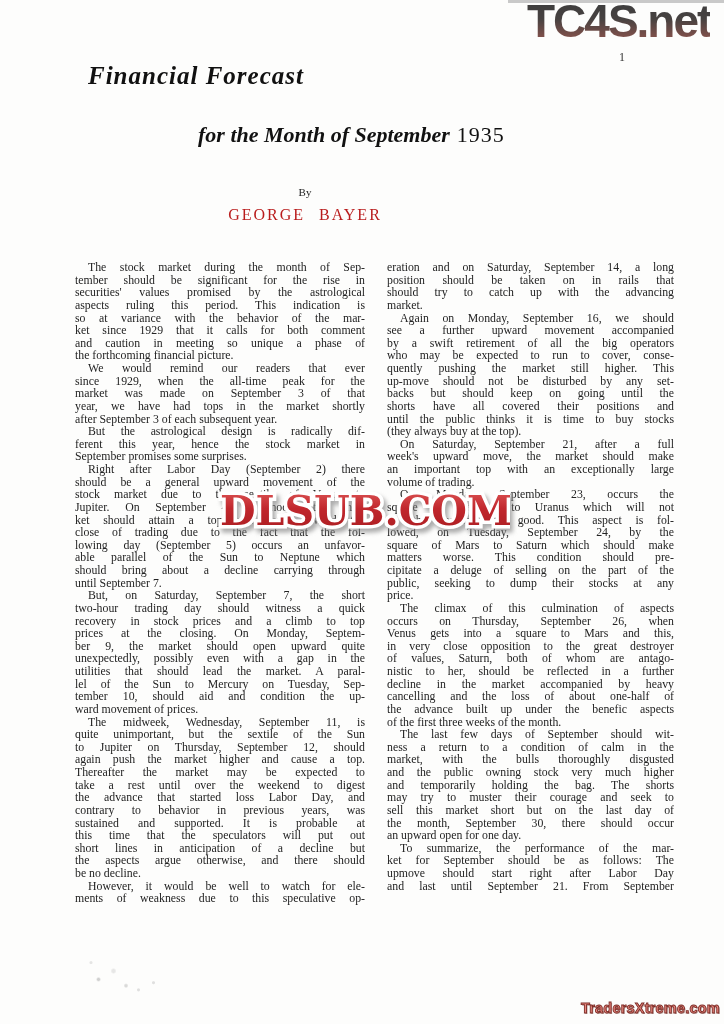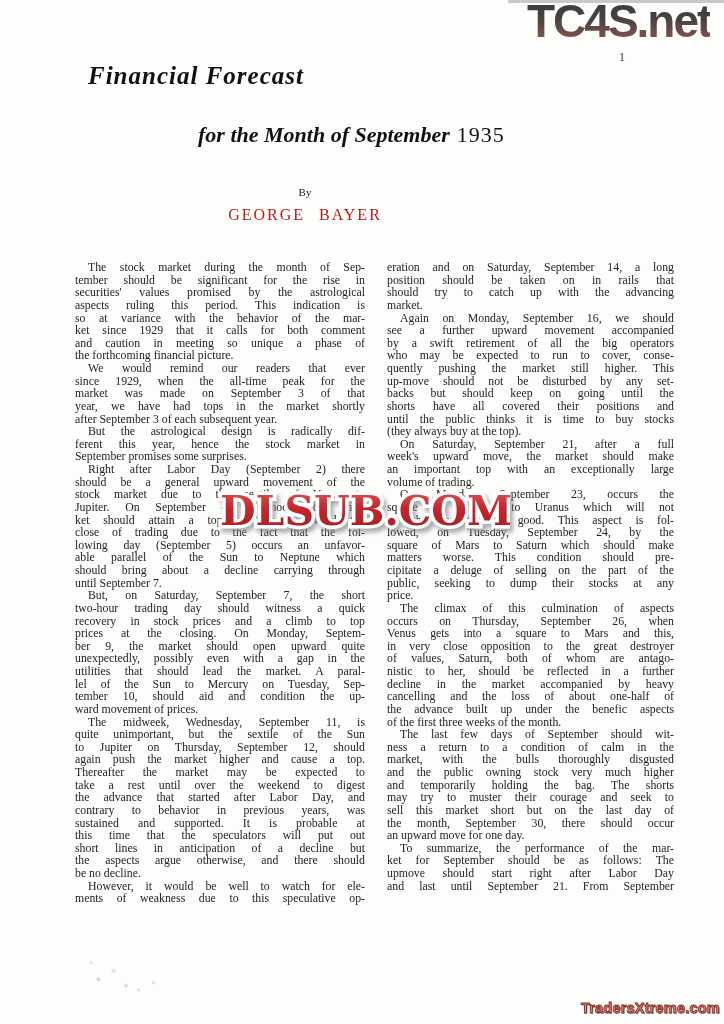--- a/index.html
+++ b/index.html
@@ -146,21 +146,21 @@
       <div class="line">utilities that should lead the market.  A paral-</div>
       <div class="line">lel of the Sun to Mercury on Tuesday, Sep-</div>
       <div class="line">tember 10, should aid and condition the up-</div>
       <div class="line end">ward movement of prices.</div>
       <div class="line indent">The midweek, Wednesday, September 11, is</div>
       <div class="line">quite unimportant, but the sextile of the Sun</div>
       <div class="line">to Jupiter on Thursday, September 12, should</div>
       <div class="line">again push the market higher and cause a top.</div>
       <div class="line">Thereafter the market may be expected to</div>
       <div class="line">take a rest until over the weekend to digest</div>
-      <div class="line">the advance that started after Labor Day, and</div>
+      <div class="line">the advance that started loss Labor Day, and</div>
       <div class="line">contrary to behavior in previous years, was</div>
       <div class="line">sustained and supported.  It is probable at</div>
       <div class="line">this time that the speculators will put out</div>
       <div class="line">short lines in anticipation of a decline but</div>
       <div class="line">the aspects argue otherwise, and there should</div>
       <div class="line end">be no decline.</div>
       <div class="line indent">However, it would be well to watch for ele-</div>
       <div class="line">ments of weakness due to this speculative op-</div>
     </div>
   <div class="col col-right">
@@ -202,21 +202,21 @@
       <div class="line">the advance built up under the benefic aspects</div>
       <div class="line end">of the first three weeks of the month.</div>
       <div class="line indent">The last few days of September should wit-</div>
       <div class="line">ness a return to a condition of calm in the</div>
       <div class="line">market, with the bulls thoroughly disgusted</div>
       <div class="line">and the public owning stock very much higher</div>
       <div class="line">and temporarily holding the bag.  The shorts</div>
       <div class="line">may try to muster their courage and seek to</div>
       <div class="line">sell this market short but on the last day of</div>
       <div class="line">the month, September 30, there should occur</div>
-      <div class="line end">an upward move for one day.</div>
+      <div class="line end">an upward open for one day.</div>
       <div class="line indent">To summarize, the performance of the mar-</div>
       <div class="line">ket for September should be as follows: The</div>
       <div class="line">upmove should start right after Labor Day</div>
       <div class="line">and last until September 21.  From September</div>
     </div>
 
   <svg class="wm-dlsub" width="296" height="58">
     <defs>
       <linearGradient id="dlsub-grad" x1="0" y1="0" x2="0" y2="1">
         <stop offset="0%" stop-color="#e05a5a"></stop>

